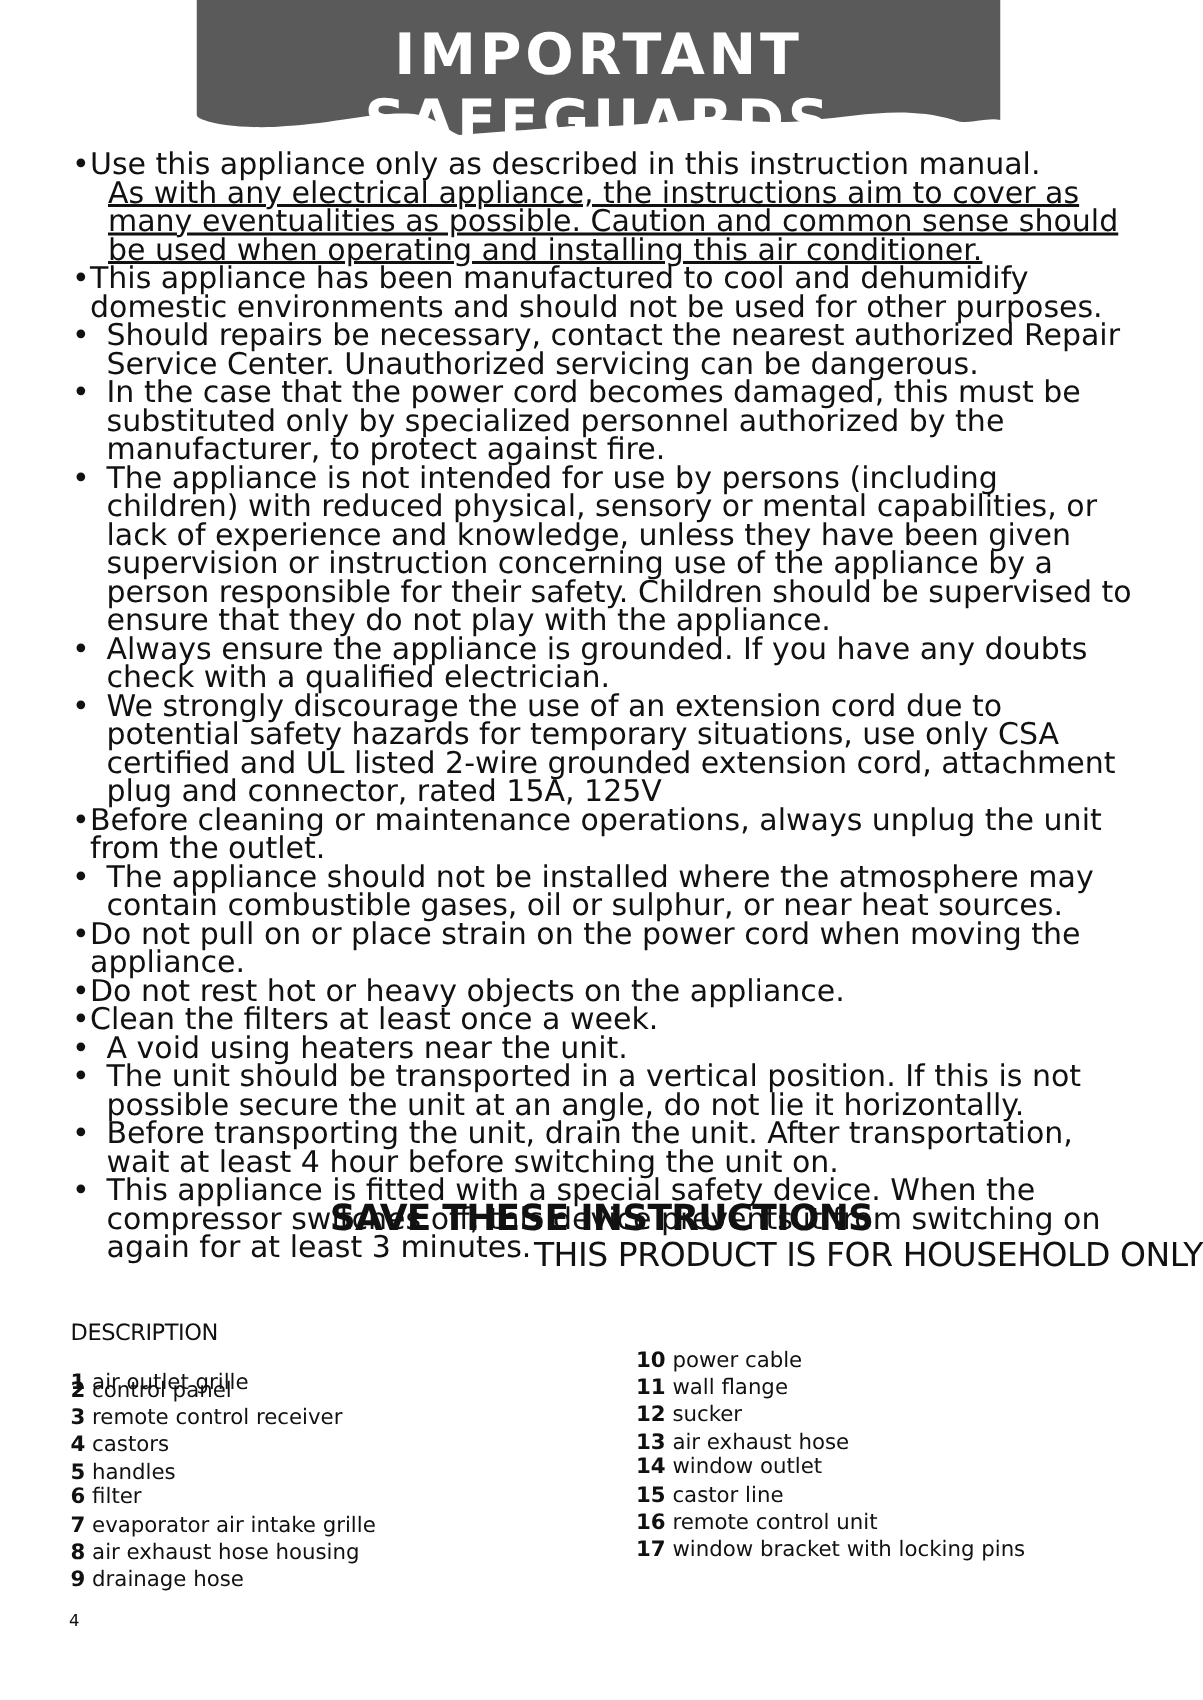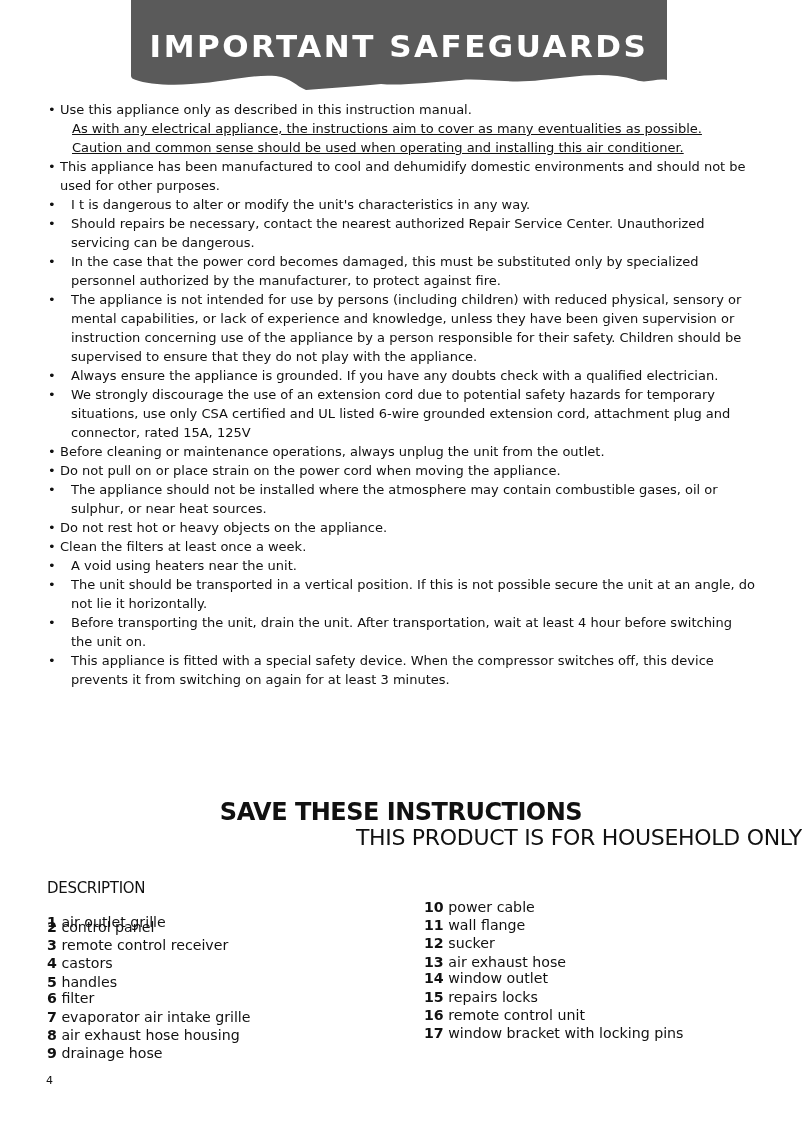--- a/index.html
+++ b/index.html
@@ -1,20 +1,20 @@
 <!DOCTYPE html>
 <html><head>
 <meta charset="utf-8">
 <style>
   html, body { margin:0; padding:0; background:#fff; }
   body { width:802px; height:1133px; position:relative; overflow:hidden; font-family:"DejaVu Sans", sans-serif; color:#111; }
   .banner { position:absolute; left:131px; top:0; width:536px; height:90px; }
   .banner svg { position:absolute; left:0; top:0; }
-  .banner-title { position:absolute; left:0; top:28px; width:536px; text-align:center; color:#fff; font-family:"DejaVu Sans", sans-serif; font-weight:bold; font-size:31px; letter-spacing:2.5px; }
-  .bullets { position:absolute; left:48px; top:100px; width:708px; font-size:13px; line-height:19px; }
+  .banner-title { position:absolute; left:0; top:14px; width:536px; text-align:center; color:#fff; font-family:"DejaVu Sans", sans-serif; font-weight:bold; font-size:38px; letter-spacing:2.5px; }
+  .bullets { position:absolute; left:48px; top:100px; width:708px; font-size:20px; line-height:19px; }
   .item { position:relative; padding-left:23px; }
   .bullet { position:absolute; left:0; top:0; width:12px; }
   .bullet::before { content:"•"; }
   .sub { padding-left:23px;text-decoration:underline; }
   .save { position:absolute; left:0; width:802px; text-align:center; top:798px; font-weight:bold; font-size:24px; letter-spacing:-0.5px; }
   .household { position:absolute; left:0; width:802px; text-align:right; top:825px; font-size:22px; letter-spacing:-0.3px; }
   .desc-title { position:absolute; left:47px; top:879px; font-weight:normal; font-size:15px; letter-spacing:-0.3px; }
   .col1 { position:absolute; left:47px; top:900px; font-size:14.2px; }
   .col2 { position:absolute; left:424px; top:899px; font-size:14.2px; }
   .part { position:absolute; left:0; white-space:nowrap; }
@@ -36,53 +36,49 @@
     <span class="bullet"></span>
     <div>Use this appliance only as described in this instruction manual.</div>
     <div class="sub" style="padding-left:12px">As with any electrical appliance, the instructions aim to cover as many eventualities as possible. Caution and common sense should be used when operating and installing this air conditioner.</div>
   </div>
   <div class="item" style="padding-left:12px">
     <span class="bullet"></span>
     <div style="text-indent:0; padding-left:11px; margin-left:-11px;">This appliance has been manufactured to cool and dehumidify domestic environments and should not be used for other purposes.</div>
   </div>
   <div class="item">
     <span class="bullet"></span>
-    <div>I   t is dangerous to alter or modify the unit's characteristics in any way.</div>
-  </div>
-  <div class="item">
-    <span class="bullet"></span>
     <div>Should repairs be necessary, contact the nearest authorized Repair Service Center. Unauthorized servicing can be dangerous.</div>
   </div>
   <div class="item">
     <span class="bullet"></span>
     <div>In the case that the power cord becomes damaged, this must be substituted only by specialized personnel authorized by the manufacturer, to protect against fire.</div>
   </div>
   <div class="item">
     <span class="bullet"></span>
     <div>The appliance is not intended for use by persons (including children) with reduced physical, sensory or mental capabilities, or lack of experience and knowledge, unless they have been given supervision or instruction concerning use of the appliance by a person responsible for their safety. Children should be supervised to ensure that they do not play with the appliance.</div>
   </div>
   <div class="item">
     <span class="bullet"></span>
     <div>Always ensure the appliance is grounded. If you have any doubts check with a qualified electrician.</div>
   </div>
   <div class="item">
     <span class="bullet"></span>
-    <div>We strongly discourage the use of an extension cord due to  potential safety hazards for temporary situations, use only CSA certified and UL listed 6-wire grounded extension cord, attachment plug and connector,  rated 15A, 125V</div>
+    <div>We strongly discourage the use of an extension cord due to  potential safety hazards for temporary situations, use only CSA certified and UL listed 2-wire grounded extension cord, attachment plug and connector,  rated 15A, 125V</div>
   </div>
   <div class="item" style="padding-left:12px">
     <span class="bullet"></span>
     <div>Before cleaning or maintenance operations, always unplug the unit from the outlet.</div>
   </div>
+  <div class="item">
+    <span class="bullet"></span>
+    <div>The appliance should not be installed where the atmosphere may contain combustible gases, oil or sulphur, or near heat sources.</div>
+  </div>
   <div class="item" style="padding-left:12px">
     <span class="bullet"></span>
     <div>Do not pull on or place strain on the power cord when moving the appliance.</div>
-  </div>
-  <div class="item">
-    <span class="bullet"></span>
-    <div>The appliance should not be installed where the atmosphere may contain combustible gases, oil or sulphur, or near heat sources.</div>
   </div>
   <div class="item" style="padding-left:12px">
     <span class="bullet"></span>
     <div>Do not rest hot or heavy objects on the appliance.</div>
   </div>
   <div class="item" style="padding-left:12px">
     <span class="bullet"></span>
     <div>Clean the filters at least once a week.</div>
   </div>
   <div class="item">
@@ -119,18 +115,18 @@
   <div class="part" style="top:127px"><b>8</b> <span>air exhaust hose housing</span></div>
   <div class="part" style="top:145px"><b>9</b> <span>drainage hose</span></div>
 </div>
 
 <div class="col2">
   <div class="part" style="top:0px"><b>10</b> <span> power cable</span></div>
   <div class="part" style="top:18px"><b>11</b> <span>wall flange</span></div>
   <div class="part" style="top:36px"><b>12</b> <span>sucker</span></div>
   <div class="part" style="top:55px"><b>13</b> <span> air exhaust hose</span></div>
   <div class="part" style="top:71px"><b>14</b> <span>window outlet</span></div>
-  <div class="part" style="top:90px"><b>15</b> <span>repairs locks</span></div>
+  <div class="part" style="top:90px"><b>15</b> <span>castor line</span></div>
   <div class="part" style="top:108px"><b>16</b> <span>remote control unit</span></div>
   <div class="part" style="top:126px"><b>17</b> <span>window bracket with locking pins</span></div>
 </div>
 
 <div class="page-num">4</div>
 
 </body></html>

